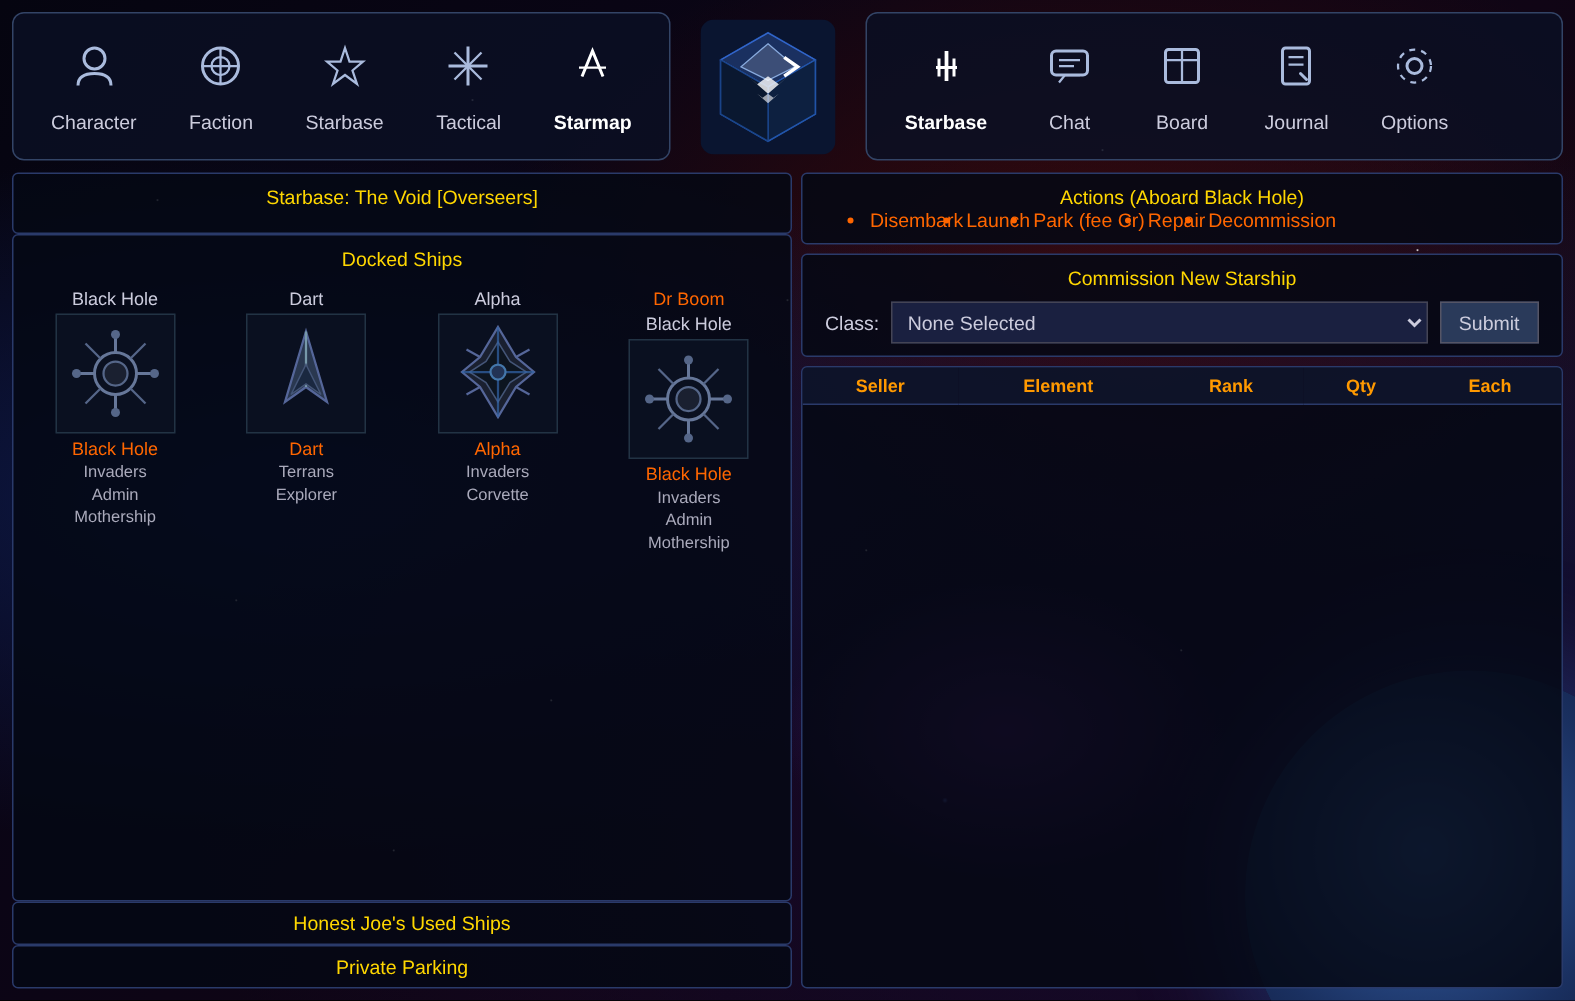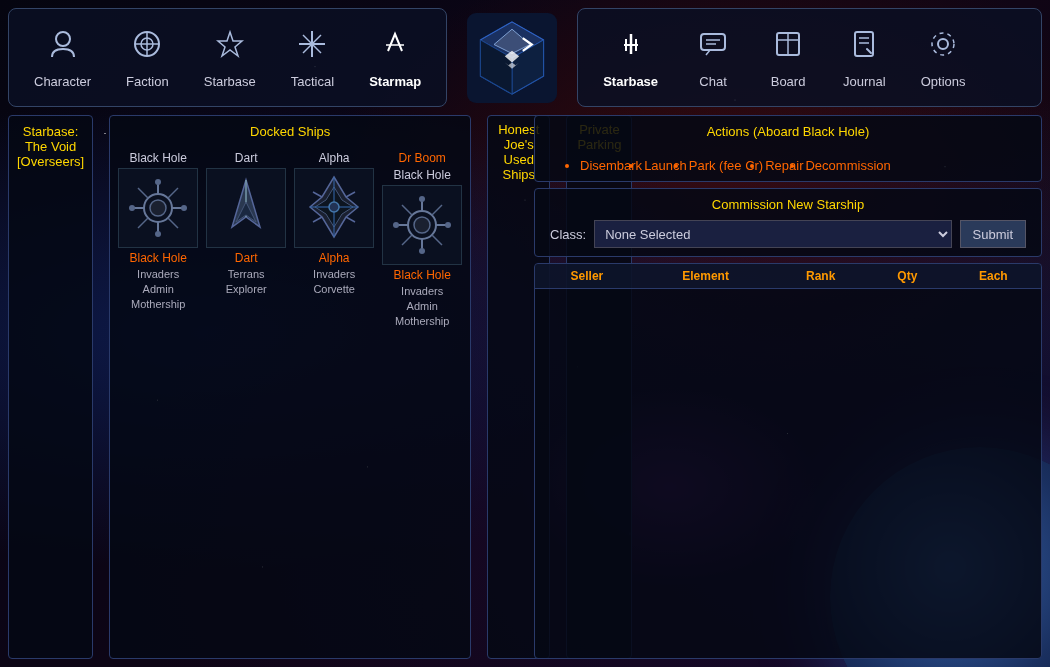--- a/index.html
+++ b/index.html
@@ -161,22 +161,22 @@
       display: flex;
       height: calc(667px - 115px);
       gap: 0;
       padding: 0 8px 8px 8px;
     }
 
     
     .left-panel {
       width: 520px;
       display: flex;
-      flex-direction: row;
-      gap: 16px;
+      flex-direction: column;
+      gap: 0;
     }
 
     .panel-box {
       background: rgba(5, 8, 20, 0.85);
       border: 1px solid #2a3a6a;
       border-radius: 4px;
       padding: 8px;
     }
 
     .panel-title {
@@ -315,21 +315,21 @@
       background: rgba(5, 8, 20, 0.85);
       border: 1px solid #2a3a6a;
       border-radius: 4px;
       padding: 8px 15px;
     }
 
     .actions-title {
       text-align: center;
       color: #ffd700;
       font-size: 13px;
-      margin-bottom: 19px;
+      margin-bottom: 0;
     }
 
     .actions-list {
       list-style: disc;
       padding-left: 30px;
       display: flex;
       flex-direction: row;
       gap: 2px;
     }
 

